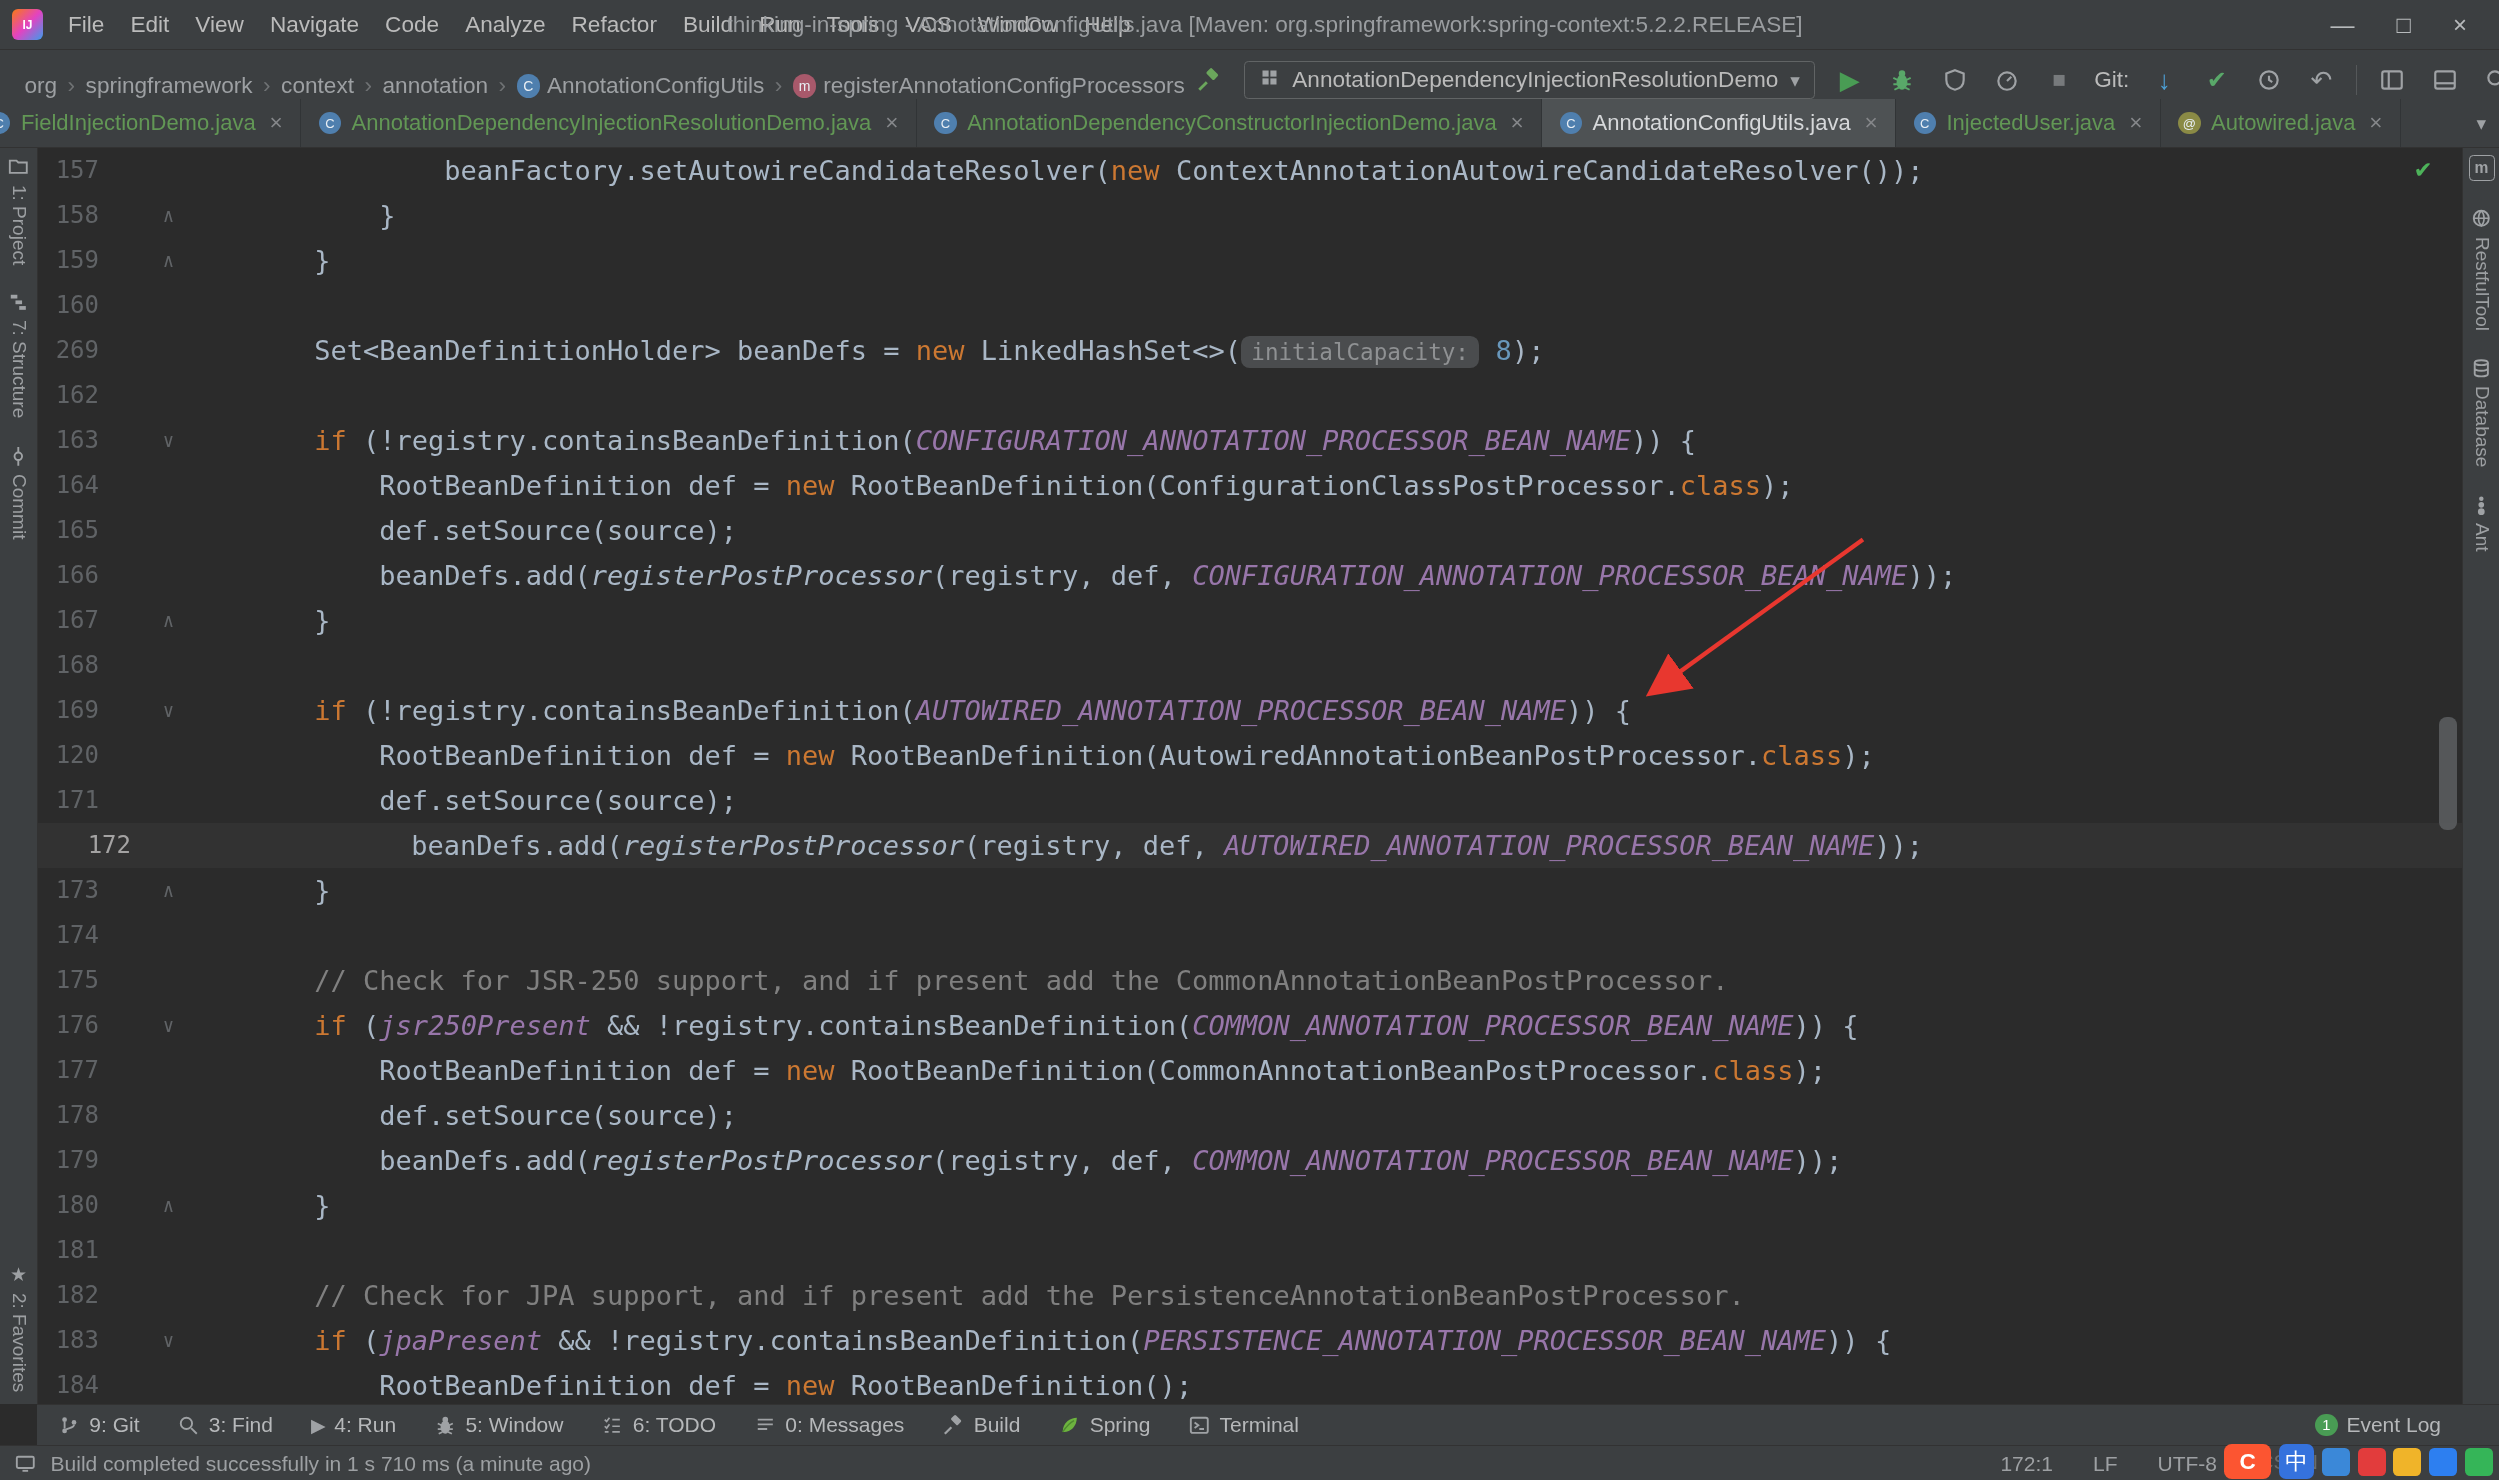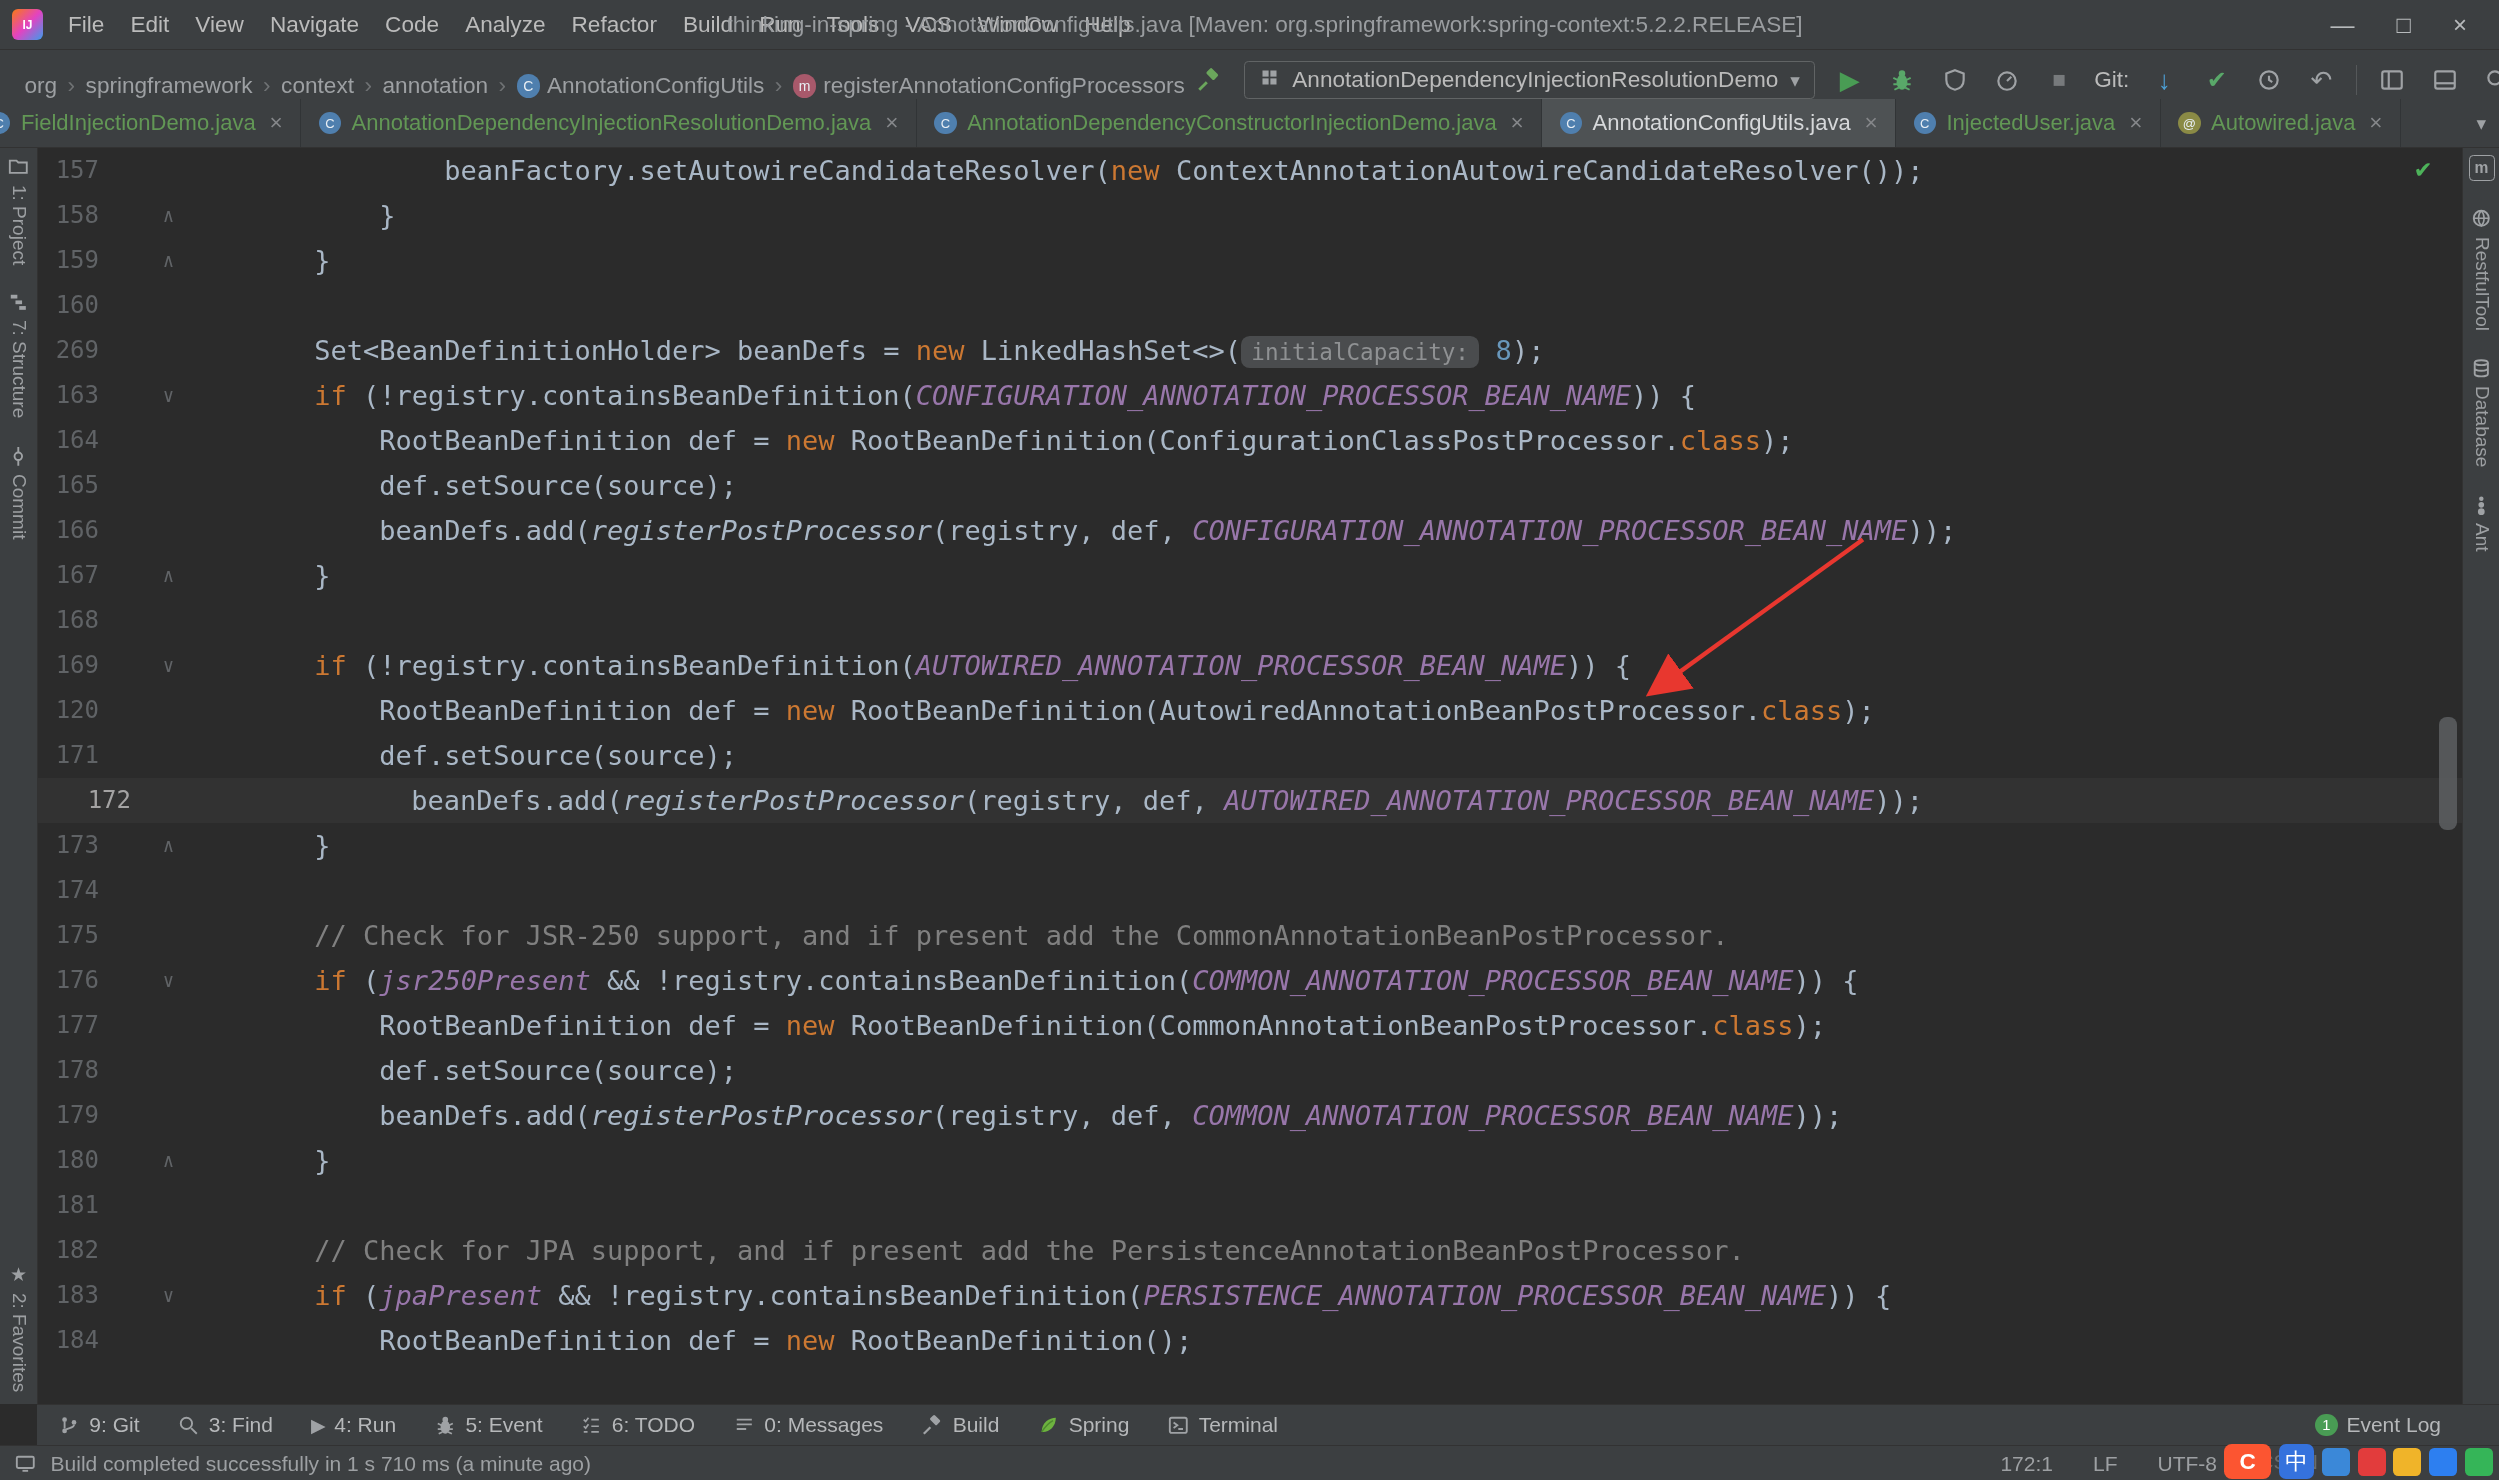--- a/index.html
+++ b/index.html
@@ -285,20 +285,21 @@
       </div>
     </div>
 
     <div class="editor">
       <div>
           <div class="cl"><span class="ln">157</span><span class="fd"></span><span class="lt"><span class="tk-d">            beanFactory.setAutowireCandidateResolver(</span><span class="tk-k">new</span><span class="tk-d"> ContextAnnotationAutowireCandidateResolver());</span></span></div>
           <div class="cl"><span class="ln">158</span><span class="fd">∧</span><span class="lt"><span class="tk-d">        }</span></span></div>
           <div class="cl"><span class="ln">159</span><span class="fd">∧</span><span class="lt"><span class="tk-d">    }</span></span></div>
           <div class="cl"><span class="ln">160</span><span class="fd"></span><span class="lt"></span></div>
           <div class="cl"><span class="ln">269</span><span class="fd"></span><span class="lt"><span class="tk-d">    Set&lt;BeanDefinitionHolder&gt; beanDefs = </span><span class="tk-k">new</span><span class="tk-d"> LinkedHashSet&lt;&gt;(</span><span class="tk-h">initialCapacity:</span><span class="tk-d"> </span><span class="tk-n">8</span><span class="tk-d">);</span></span></div>
+          <div class="cl"><span class="ln">162</span><span class="fd"></span><span class="lt"></span></div>
           <div class="cl"><span class="ln">163</span><span class="fd">∨</span><span class="lt"><span class="tk-d">    </span><span class="tk-k">if</span><span class="tk-d"> (!registry.containsBeanDefinition(</span><span class="tk-c">CONFIGURATION_ANNOTATION_PROCESSOR_BEAN_NAME</span><span class="tk-d">)) {</span></span></div>
           <div class="cl"><span class="ln">164</span><span class="fd"></span><span class="lt"><span class="tk-d">        RootBeanDefinition def = </span><span class="tk-k">new</span><span class="tk-d"> RootBeanDefinition(ConfigurationClassPostProcessor.</span><span class="tk-k">class</span><span class="tk-d">);</span></span></div>
           <div class="cl"><span class="ln">165</span><span class="fd"></span><span class="lt"><span class="tk-d">        def.setSource(source);</span></span></div>
           <div class="cl"><span class="ln">166</span><span class="fd"></span><span class="lt"><span class="tk-d">        beanDefs.add(</span><span class="tk-m">registerPostProcessor</span><span class="tk-d">(registry, def, </span><span class="tk-c">CONFIGURATION_ANNOTATION_PROCESSOR_BEAN_NAME</span><span class="tk-d">));</span></span></div>
           <div class="cl"><span class="ln">167</span><span class="fd">∧</span><span class="lt"><span class="tk-d">    }</span></span></div>
           <div class="cl"><span class="ln">168</span><span class="fd"></span><span class="lt"></span></div>
           <div class="cl"><span class="ln">169</span><span class="fd">∨</span><span class="lt"><span class="tk-d">    </span><span class="tk-k">if</span><span class="tk-d"> (!registry.containsBeanDefinition(</span><span class="tk-c">AUTOWIRED_ANNOTATION_PROCESSOR_BEAN_NAME</span><span class="tk-d">)) {</span></span></div>
           <div class="cl"><span class="ln">120</span><span class="fd"></span><span class="lt"><span class="tk-d">        RootBeanDefinition def = </span><span class="tk-k">new</span><span class="tk-d"> RootBeanDefinition(AutowiredAnnotationBeanPostProcessor.</span><span class="tk-k">class</span><span class="tk-d">);</span></span></div>
           <div class="cl"><span class="ln">171</span><span class="fd"></span><span class="lt"><span class="tk-d">        def.setSource(source);</span></span></div>
           <div class="cl cur"><span class="ln">172</span><span class="fd"></span><span class="lt"><span class="tk-d">        beanDefs.add(</span><span class="tk-m">registerPostProcessor</span><span class="tk-d">(registry, def, </span><span class="tk-c">AUTOWIRED_ANNOTATION_PROCESSOR_BEAN_NAME</span><span class="tk-d">));</span></span></div>
@@ -379,21 +380,21 @@
     <span class="tw">
       <span class="glyph">▶</span>
       <span>4: Run</span>
     </span>
     <span class="tw">
       <svg viewBox="0 0 24 24">
           <ellipse cx="12" cy="14" rx="5" ry="7" fill="#9fa2a5"></ellipse>
           <circle cx="12" cy="6" r="3" fill="#9fa2a5"></circle>
           <path d="M4 10 L8 12 M4 16 L8 16 M5 21 L9 19 M20 10 L16 12 M20 16 L16 16 M19 21 L15 19" stroke="#9fa2a5" stroke-width="1.8" fill="none"></path>
         </svg>
-      <span>5: Event</span>
+      <span>5: Window</span>
     </span>
     <span class="tw">
       <svg viewBox="0 0 24 24">
           <path d="M4 6 L6 8 L9 4 M12 6 H20 M4 13 L6 15 L9 11 M12 13 H20 M12 19 H20 M4 19 H8" stroke="#9fa2a5" stroke-width="1.8" fill="none"></path>
         </svg>
       <span>6: TODO</span>
     </span>
     <span class="tw">
       <svg viewBox="0 0 24 24">
           <path d="M4 6 H20 M4 11 H20 M4 16 H14" stroke="#9fa2a5" stroke-width="2" fill="none"></path>

